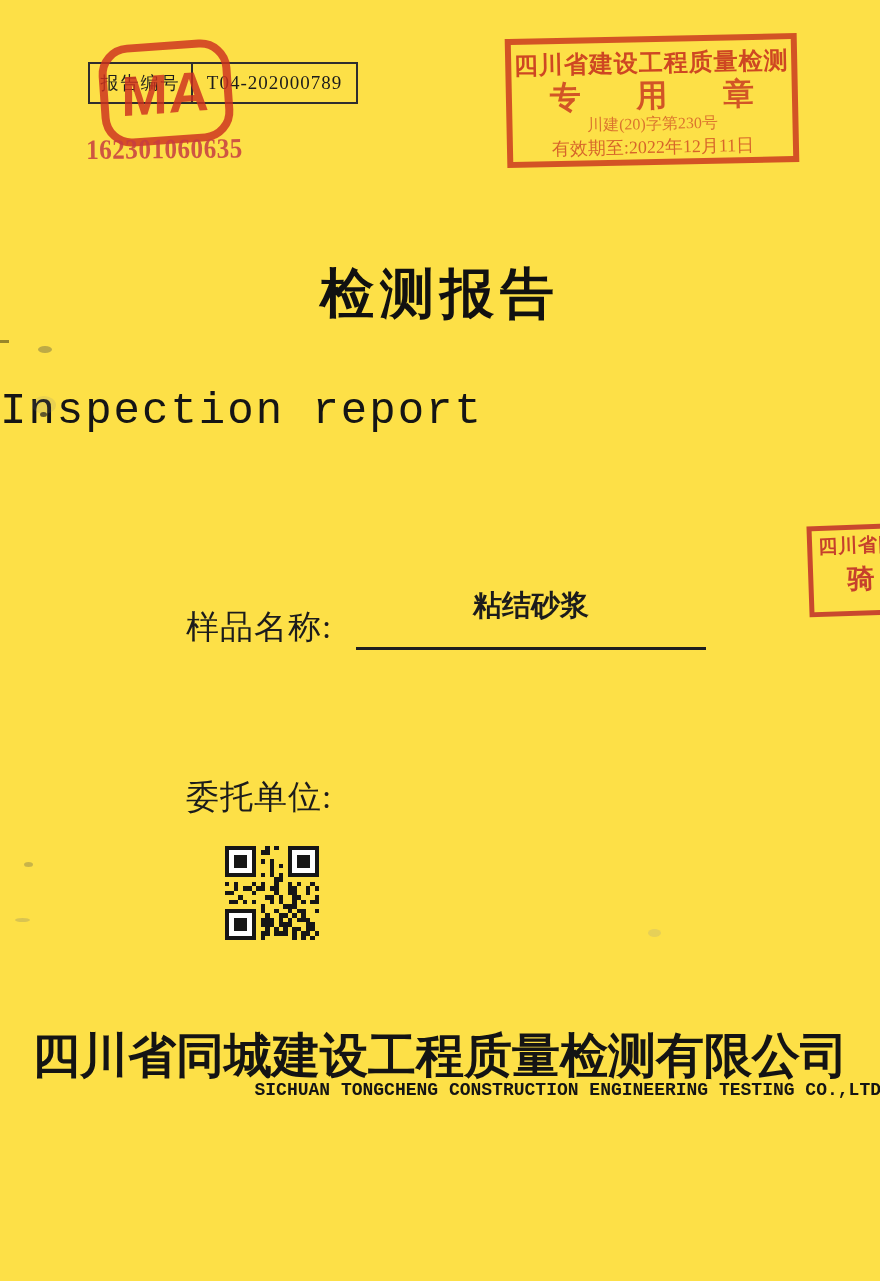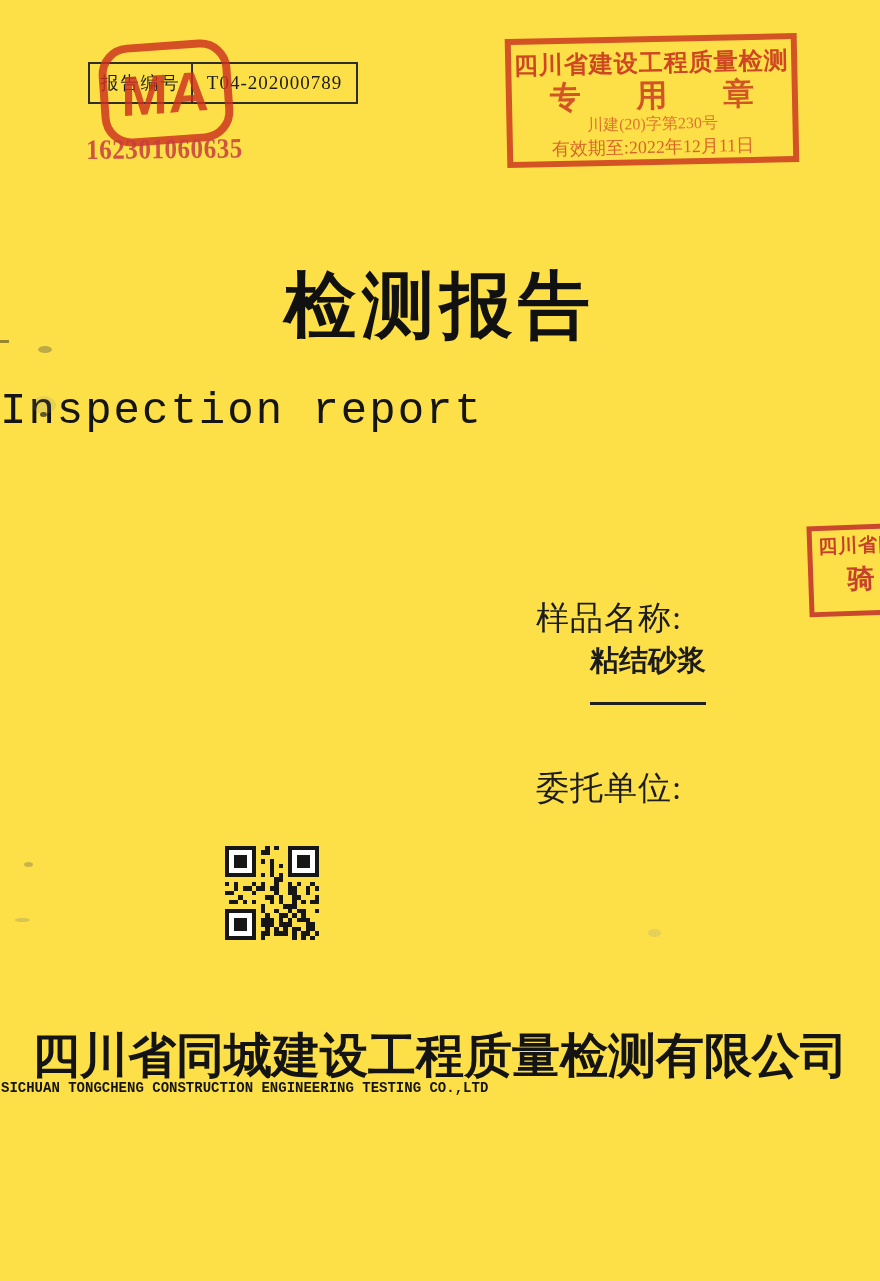--- a/index.html
+++ b/index.html
@@ -72,21 +72,21 @@
   .as-l1{font-size:24px;font-weight:700;letter-spacing:1px;white-space:nowrap;}
   .as-l2{font-size:31px;font-weight:800;letter-spacing:24px;padding-left:24px;line-height:1.1;opacity:.9;}
   .as-l3{font-size:16px;opacity:.7;margin-top:1px;}
   .as-l4{font-size:18px;opacity:.8;}
 
   
   .title-zh{
     position:absolute;top:258px;left:0;width:100%;
     text-align:center;
     font-family:"Liberation Sans", sans-serif;
-    font-weight:900;font-size:72px;letter-spacing:6px;
+    font-weight:900;font-size:54px;letter-spacing:6px;
     color:#111;margin:0;
   }
   .title-en{
     position:absolute;top:386px;left:0;width:100%;
     text-align:left;
     font-family:"Liberation Mono", monospace;
     font-size:44px;letter-spacing:2px;color:#151515;
   }
 
   
@@ -97,21 +97,21 @@
     transform:rotate(-2deg);
     color:rgba(195,55,43,0.95);
     padding:3px 0 0 6px;
     box-sizing:content-box;
   }
   .ps-l1{font-size:19px;font-weight:700;white-space:nowrap;letter-spacing:1px;}
   .ps-l2{font-size:27px;font-weight:700;margin-left:28px;margin-top:2px;}
 
   
   .form{position:absolute;left:186px;top:596px;width:520px;}
-  .form-row{display:flex;align-items:flex-end;height:54px;margin-bottom:31px;flex-direction:column;}
+  .form-row{display:flex;align-items:flex-end;height:54px;margin-bottom:31px;}
   .form-label{
     width:170px;flex:none;
     font-size:33px;letter-spacing:1px;font-weight:500;
     white-space:nowrap;
   }
   .form-value{
     flex:1;
     border-bottom:3px solid #1f1f1f;
     text-align:center;
     font-size:29px;font-weight:600;
@@ -123,23 +123,23 @@
   .qr{position:absolute;left:225px;top:846px;width:94px;height:94px;}
 
   
   .footer-zh{
     position:absolute;top:1024px;left:0;width:100%;
     text-align:center;font-size:48px;font-weight:600;
     letter-spacing:0px;color:#141414;
   }
   .footer-en{
     position:absolute;top:1080px;left:1px;width:100%;
-    text-align:left;
+    text-align:right;
     font-family:"Liberation Mono", monospace;
-    font-weight:700;font-size:14px;color:#141414;
+    font-weight:700;font-size:18px;color:#141414;
     letter-spacing:0px;white-space:nowrap;
   }
 
   
   .artifact{position:absolute;border-radius:50%;pointer-events:none;}
   .a1{left:38px;top:346px;width:14px;height:7px;background:rgba(70,70,70,.35);}
   .a2{left:32px;top:396px;width:24px;height:18px;background:rgba(130,130,130,.16);}
   .a3{left:40px;top:412px;width:7px;height:5px;background:rgba(30,30,30,.7);}
   .a4{left:0px;top:340px;width:9px;height:3px;background:rgba(0,0,0,.4);border-radius:0;}
   .a5{left:24px;top:862px;width:9px;height:5px;background:rgba(80,80,80,.3);}

